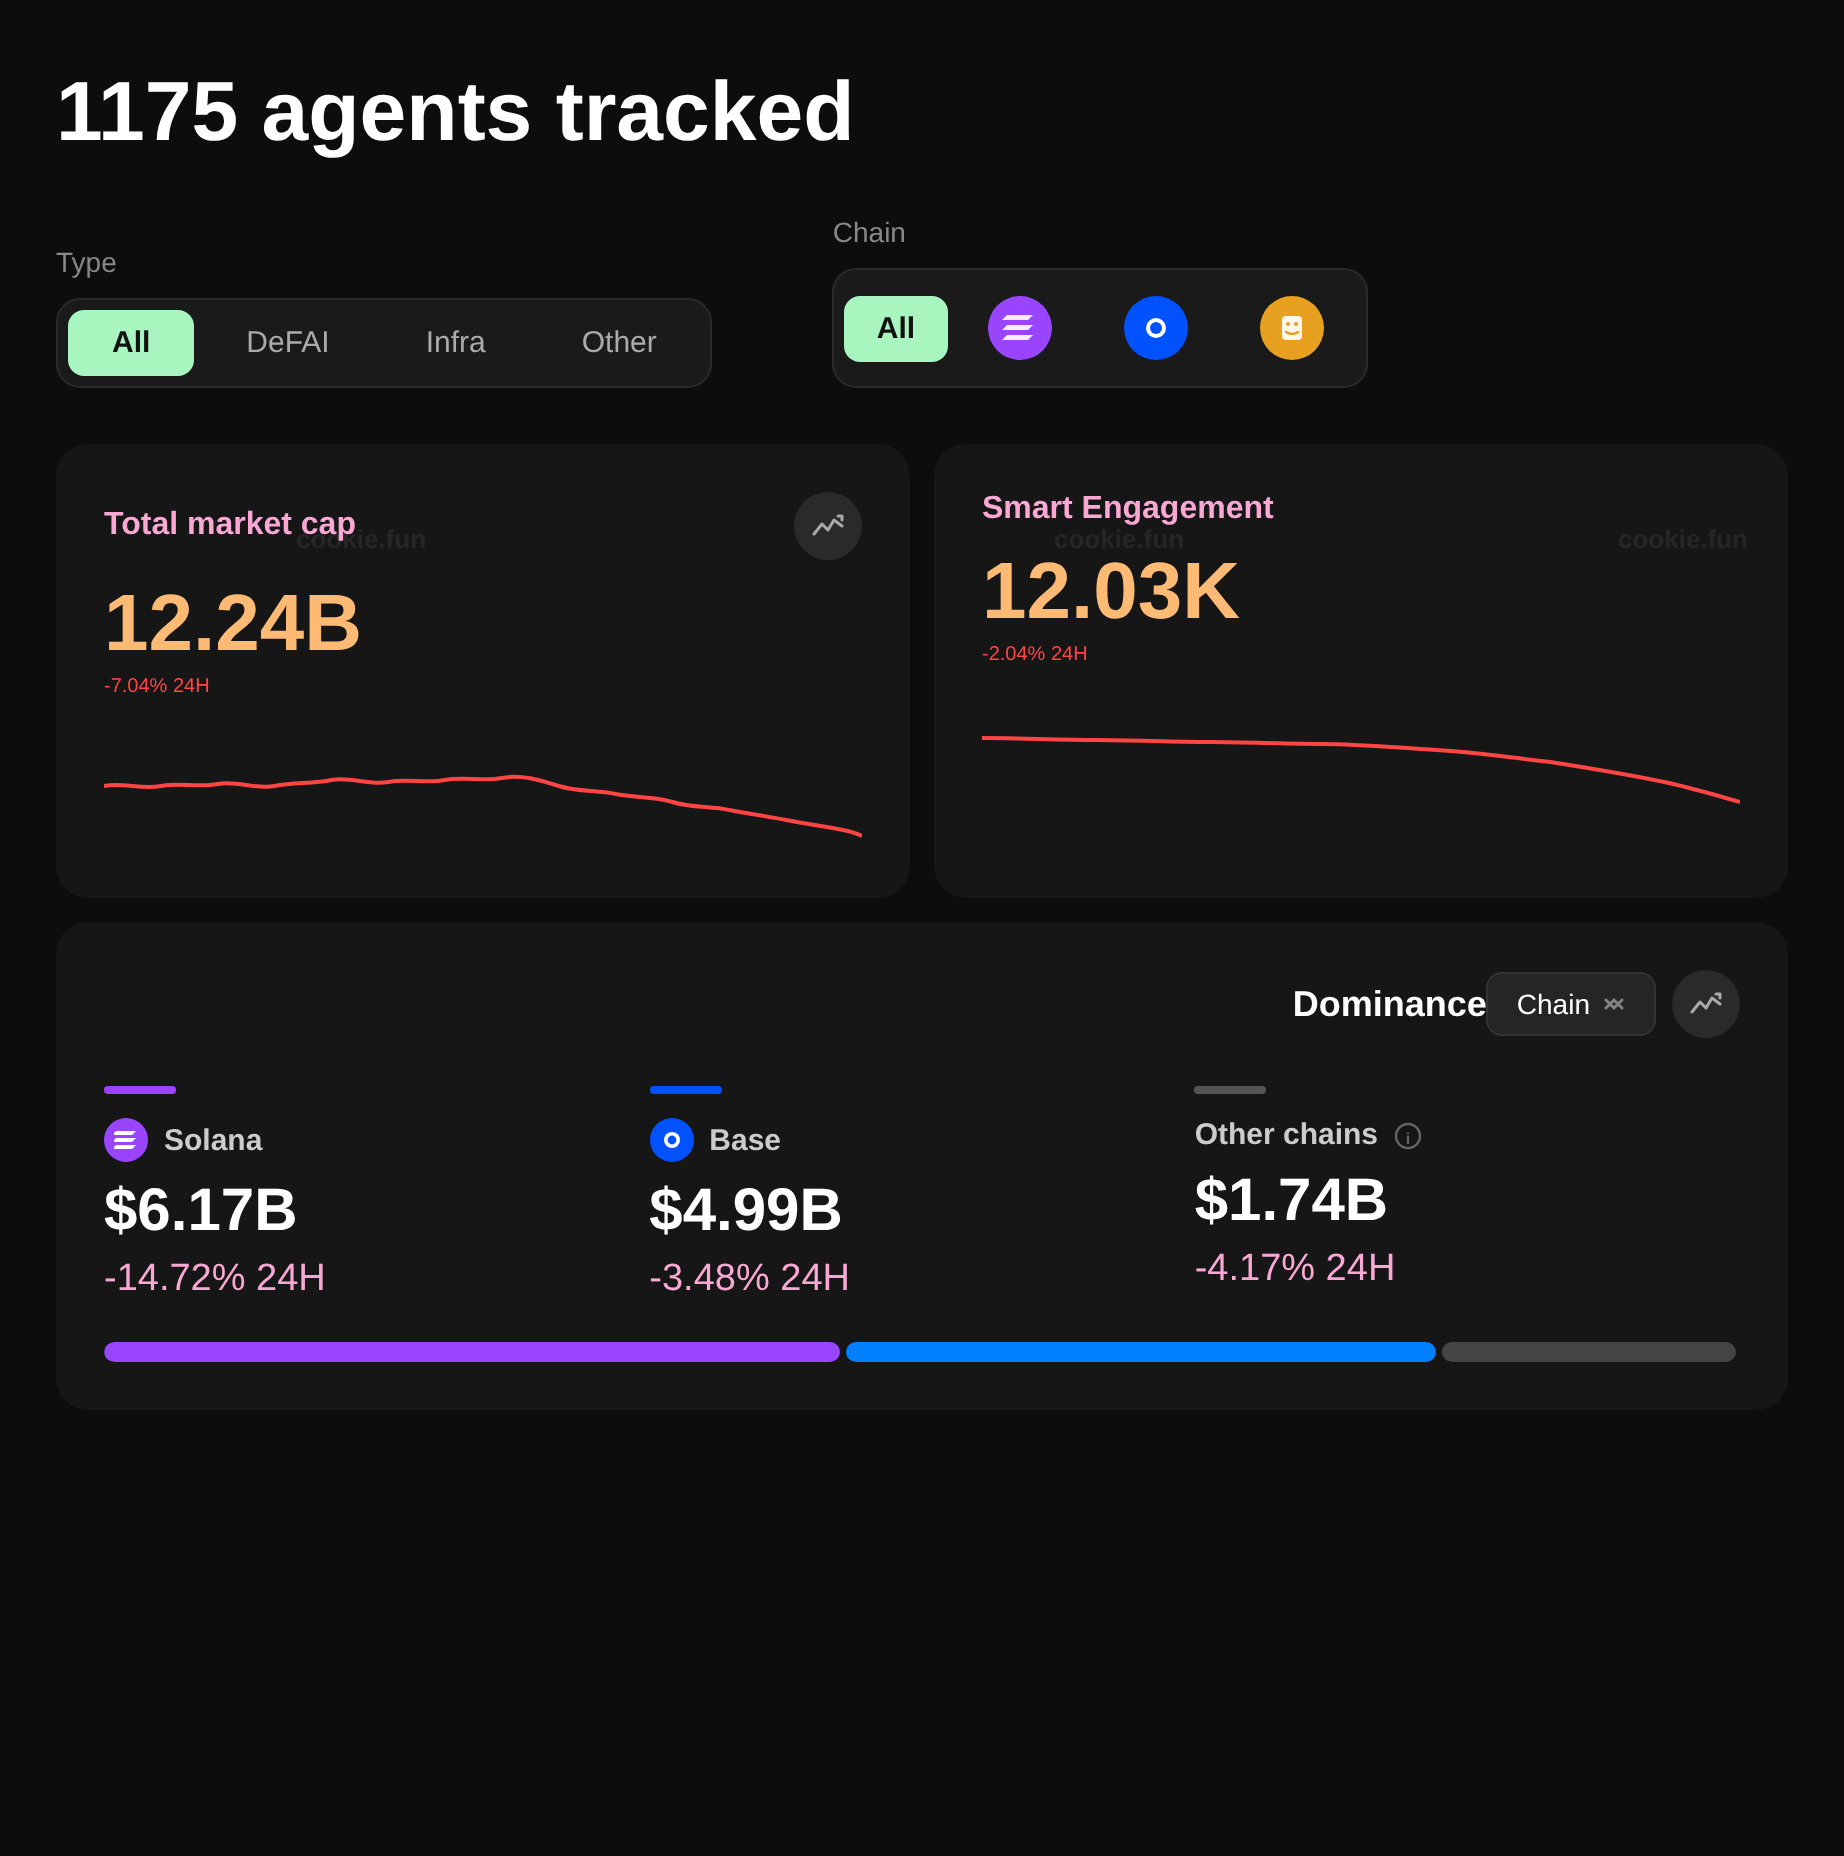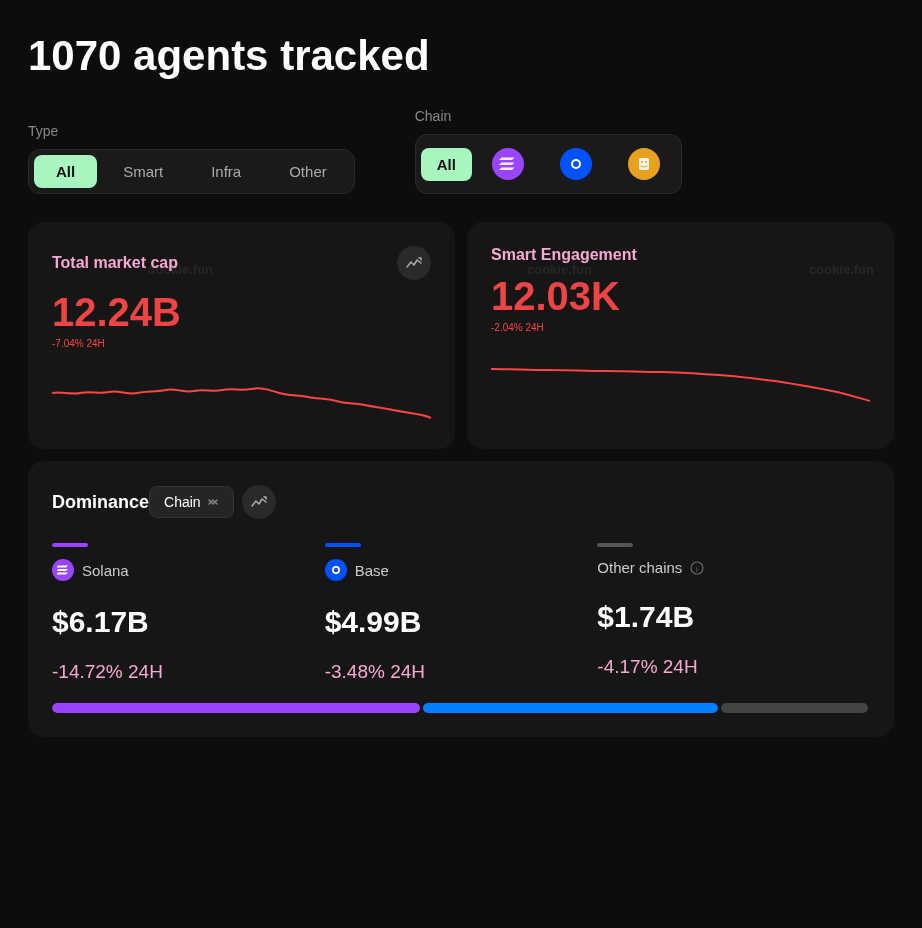--- a/index.html
+++ b/index.html
@@ -140,21 +140,21 @@
       cursor: pointer;
       display: flex;
       align-items: center;
       justify-content: center;
       color: #888;
     }
 
     .metric-value {
       font-size: 40px;
       font-weight: 700;
-      color: #ef4444;
+      color: #fdba74;
       margin-bottom: 4px;
       line-height: 1.1;
     }
 
     .metric-change {
       font-size: 10px;
       color: #ff4444;
       font-weight: 500;
       margin-bottom: 16px;
     }
@@ -177,21 +177,21 @@
     .dominance-card {
       background: #161616;
       border-radius: 16px;
       padding: 24px;
       margin-bottom: 12px;
     }
 
     .dominance-header {
       display: flex;
       align-items: center;
-      justify-content: flex-start;
+      justify-content: flex-end;
       margin-bottom: 24px;
     }
 
     .dominance-title {
       font-size: 18px;
       font-weight: 700;
       color: #fff;
     }
 
     .dominance-controls {
@@ -236,30 +236,30 @@
       border-radius: 2px;
       margin-bottom: 8px;
     }
 
     .dom-chain-label {
       display: flex;
       align-items: center;
       gap: 8px;
       font-size: 15px;
       color: #ccc;
-      font-weight: 400;
-      margin-bottom: 20px;
+      font-weight: 700;
+      margin-bottom: 4px;
       text-align: right;
     }
 
     .dom-value {
       font-size: 30px;
       font-weight: 700;
       color: #fff;
-      margin-bottom: 18px;
+      margin-bottom: 2px;
     }
 
     .dom-change {
       font-size: 19px;
       color: #f9a8d4;
       font-weight: 500;
     }
 
     .dominance-bar {
       display: flex;
@@ -305,29 +305,29 @@
       display: flex;
       align-items: center;
       justify-content: center;
       font-size: 10px;
       color: #fff;
     }
   </style>
 </head>
 <body>
 
-<h1 class="page-title">1070 agents tracked</h1>
+<h1 class="page-title">1175 agents tracked</h1>
 
 <div class="filters-row">
 
   <div class="filter-group">
     <span class="filter-label">Type</span>
     <div class="tab-group">
       <button class="tab-btn active">All</button>
-      <button class="tab-btn">Smart</button>
+      <button class="tab-btn">DeFAI</button>
       <button class="tab-btn">Infra</button>
       <button class="tab-btn">Other</button>
     </div>
   </div>
 
   <div class="filter-group">
     <span class="filter-label">Chain</span>
     <div class="chain-group">
       <button class="chain-btn active">All</button>
 

